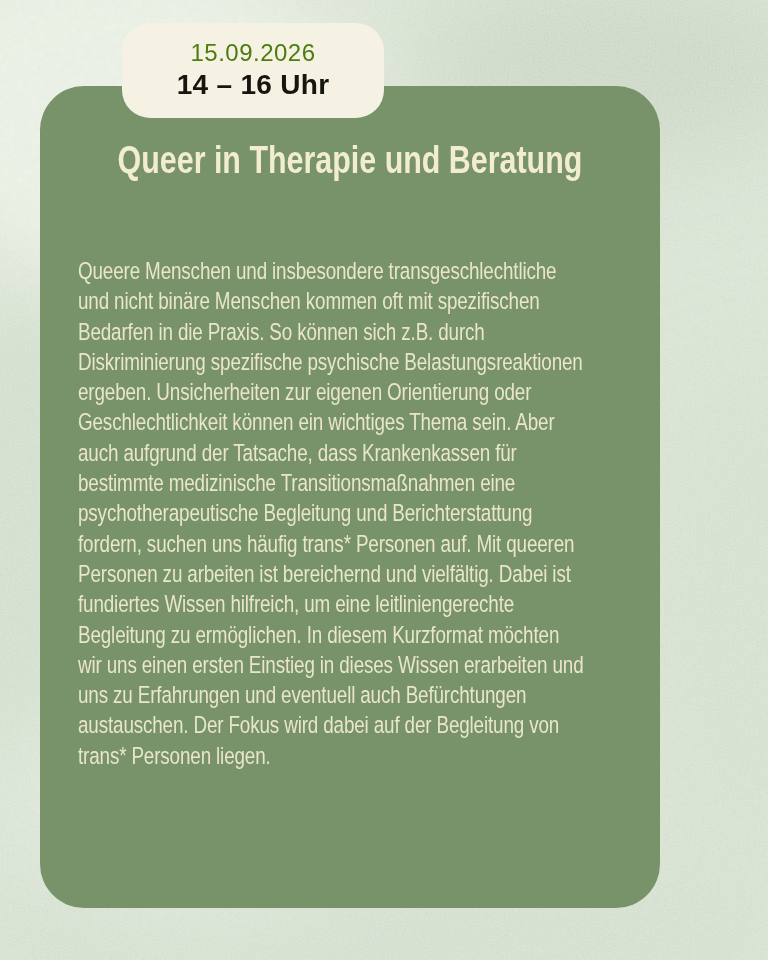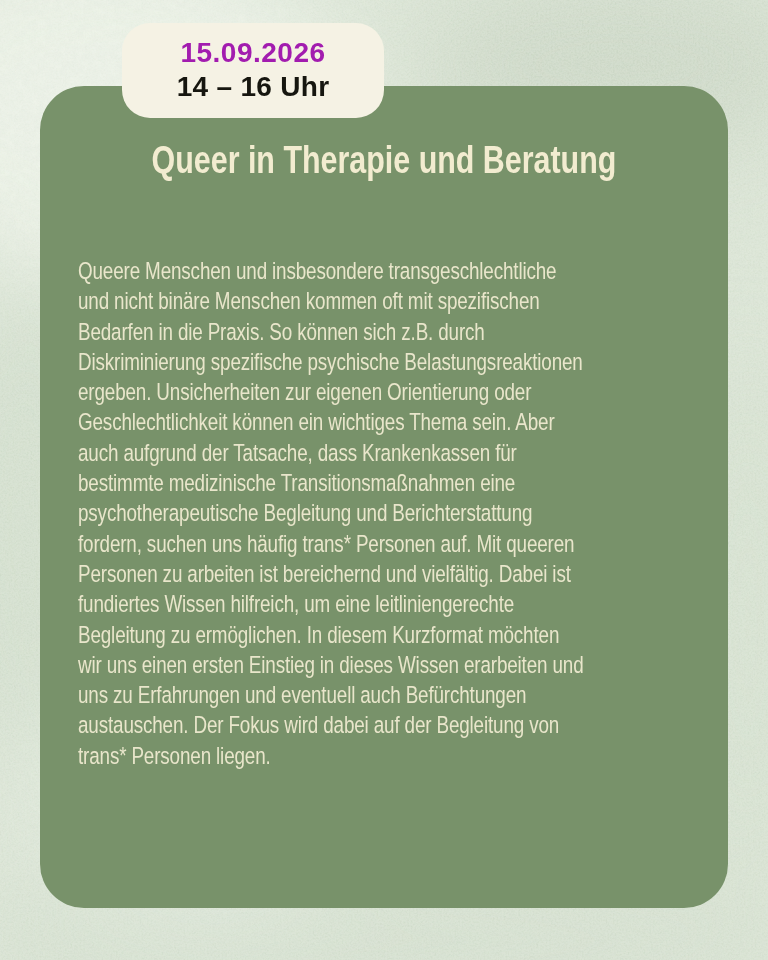--- a/index.html
+++ b/index.html
@@ -18,21 +18,21 @@
     position: absolute;
     left: 0;
     top: 0;
     z-index: 0;
     display: block;
   }
   .card {
     position: absolute;
     left: 40px;
     top: 86px;
-    width: 688px;
+    width: 620px;
     height: 822px;
     border-radius: 44px;
     background: #78926a;
     z-index: 1;
   }
   .badge {
     position: absolute;
     left: 122px;
     top: 23px;
     width: 262px;
@@ -40,23 +40,23 @@
     border-radius: 28px;
     background: #f5f2e4;
     z-index: 2;
     display: flex;
     flex-direction: column;
     align-items: center;
     justify-content: center;
     gap: 3px;
   }
   .badge-date {
-    font-size: 28px;
-    font-weight: 700;
-    color: #a21caf;
+    font-size: 24px;
+    font-weight: 400;
+    color: #4d7c0f;
     letter-spacing: 0.5px;
     line-height: 1.1;
   }
   .badge-time {
     font-size: 28px;
     font-weight: 700;
     color: #16160f;
     letter-spacing: 0.3px;
     line-height: 1.1;
   }

